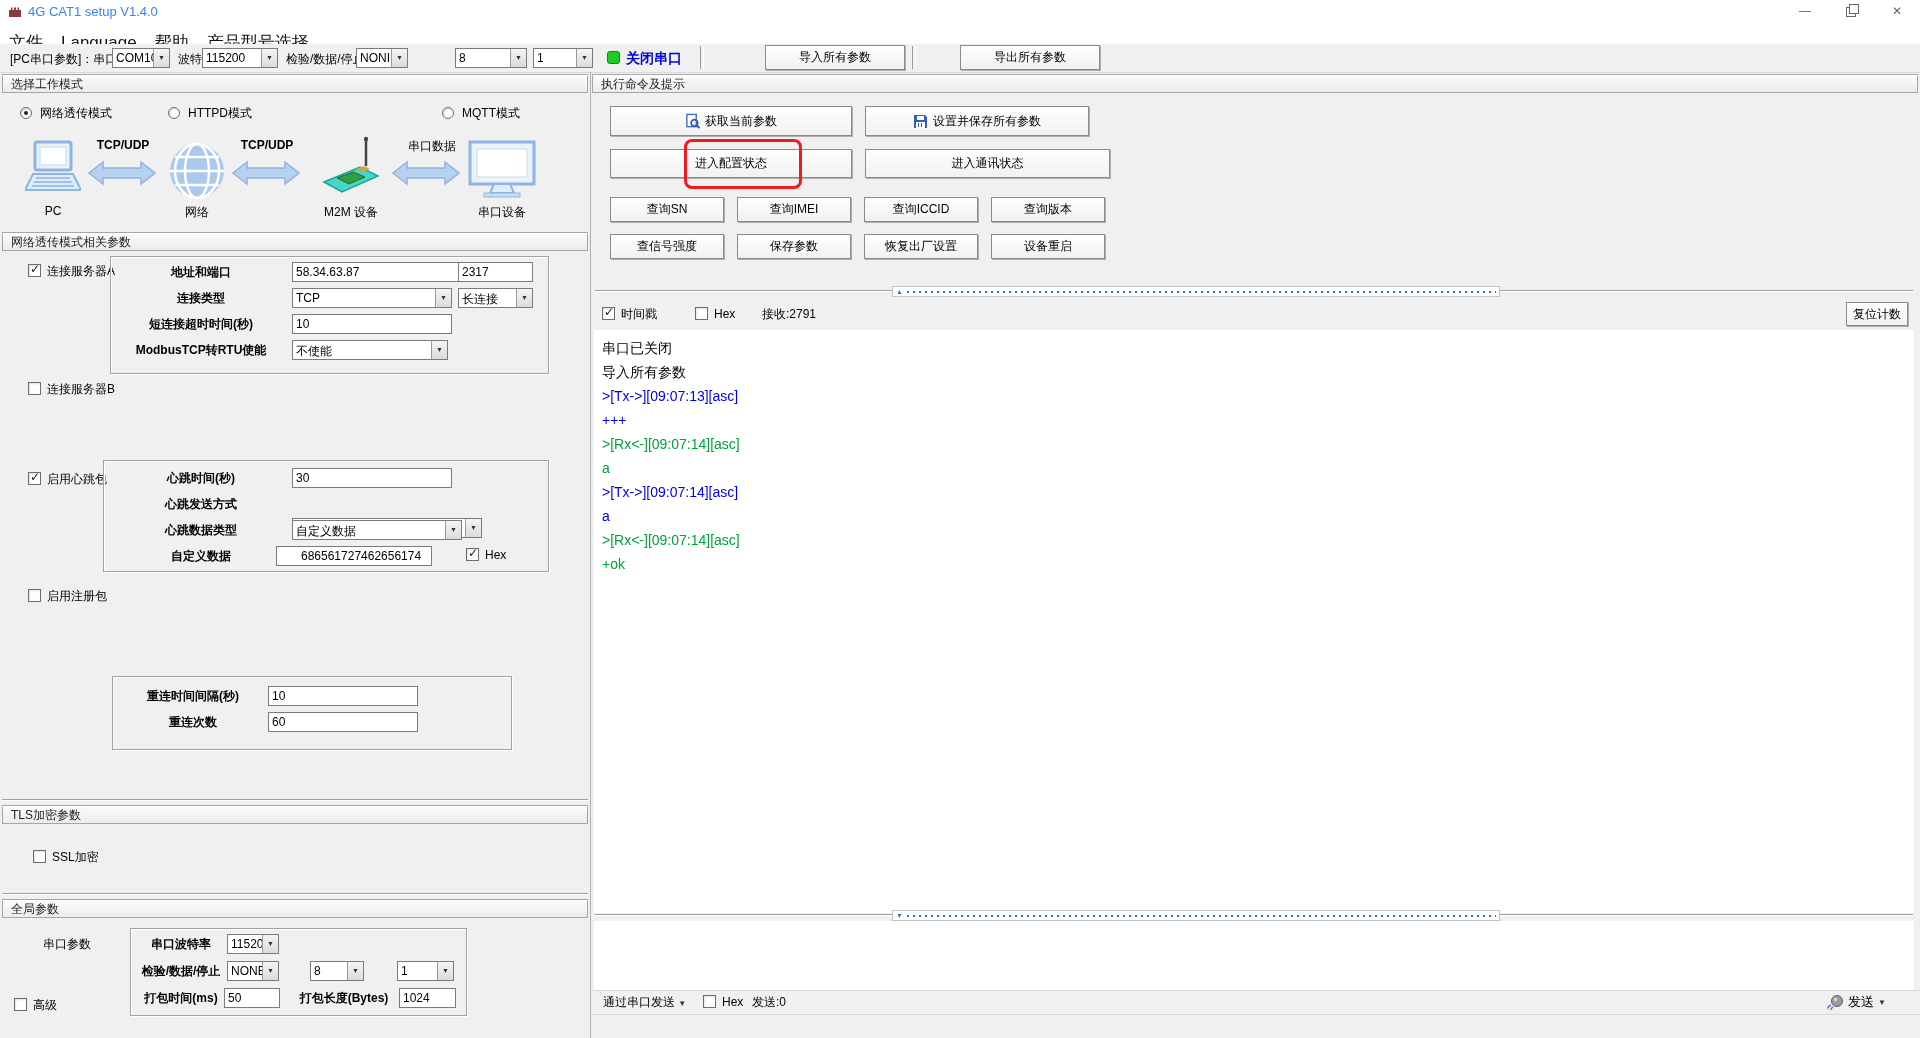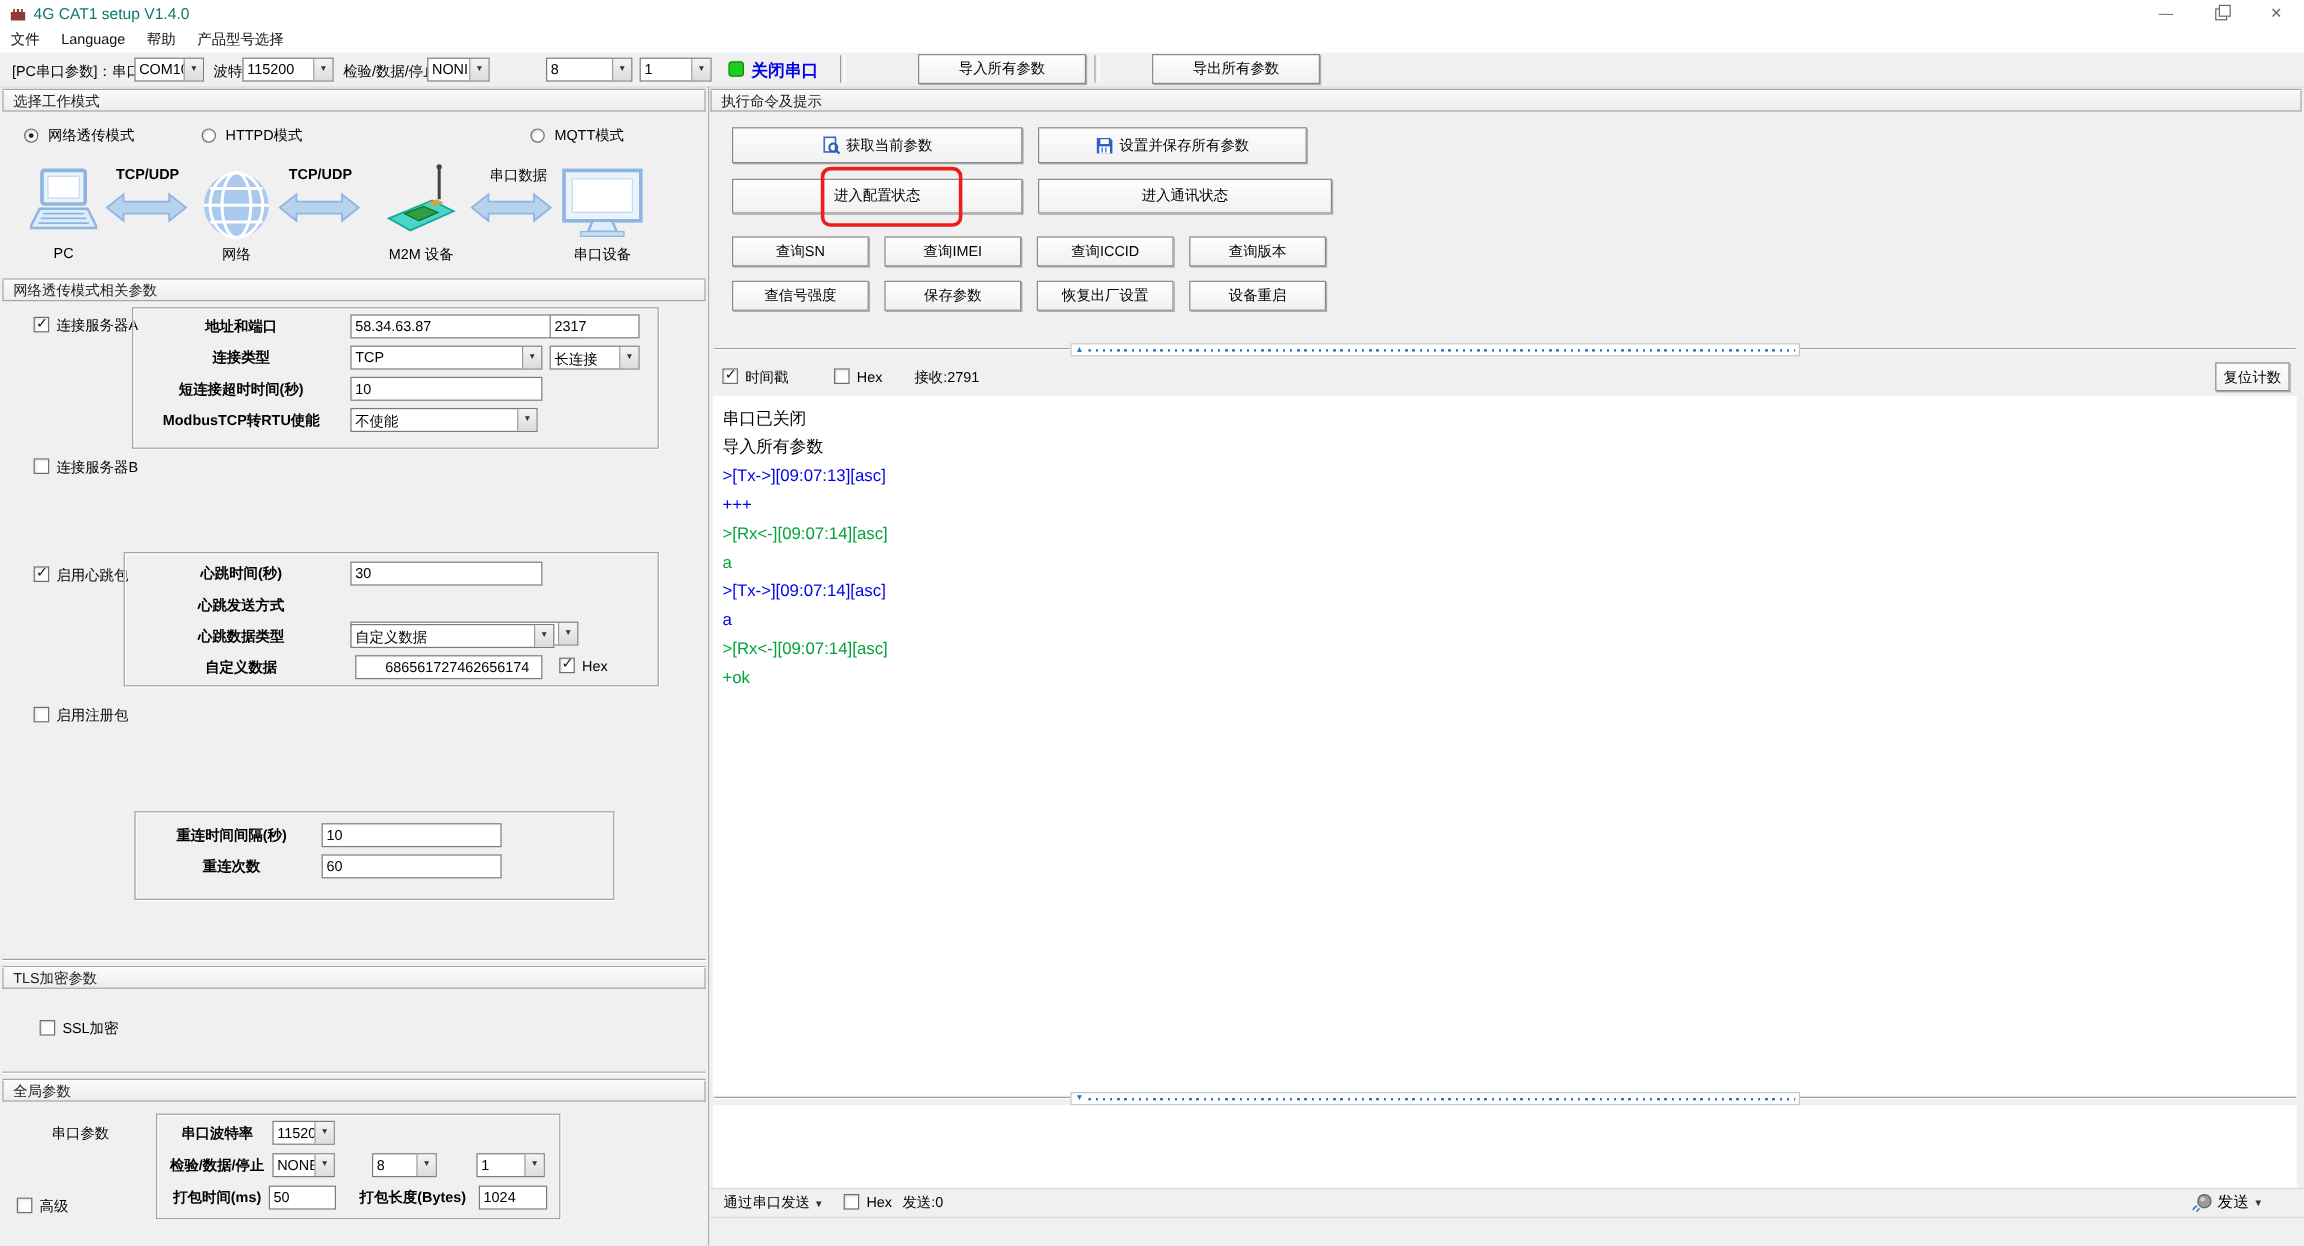--- a/index.html
+++ b/index.html
@@ -2,24 +2,24 @@
 <html><head>
 <meta charset="utf-8">
 <style>
   html,body{margin:0;padding:0;}
   body{width:1920px;height:1038px;overflow:hidden;background:#f0f0f0;
        font-family:"Liberation Sans","DejaVu Sans",sans-serif;font-size:12px;color:#000;}
   #screen{position:absolute;left:0;top:0;width:1920px;height:1038px;background:#f0f0f0;}
   .abs{position:absolute;}
   
   .titlebar{left:0;top:0;width:1920px;height:22px;background:#ffffff;}
-  .title-text{left:28px;top:4px;color:#0f766e;font-size:13px;white-space:nowrap;}
+  .title-text{left:28px;top:4px;color:#3b82f6;font-size:13px;white-space:nowrap;}
   .wbtn{top:0;width:46px;height:22px;text-align:center;line-height:22px;color:#666;font-size:12px;cursor:default;}
   .menubar{left:0;top:22px;width:1920px;height:22px;background:#ffffff;}
-  .menu-item{display:inline-block;margin:0 9px;line-height:22px;font-size:12px;color:#111;}
+  .menu-item{display:inline-block;margin:10px 9px;line-height:22px;font-size:17px;color:#111;}
   .toolbar{left:0;top:44px;width:1920px;height:28px;background:#f0f0f0;border-bottom:1px solid #d9d9d9;}
   .tlabel{top:50px;font-size:12px;line-height:18px;white-space:nowrap;}
   .vsep{width:2px;border-left:1px solid #9d9d9d;border-right:1px solid #ffffff;top:46px;height:23px;}
   
   .input{background:#fff;border:1px solid #7b7b7b;height:20px;font-size:12px;padding:0 3px;
          box-sizing:border-box;font-family:inherit;}
   .combo{background:#fff;border:1px solid #7b7b7b;height:20px;box-sizing:border-box;overflow:hidden;}
   .cval{position:absolute;left:3px;top:2px;right:16px;font-size:12px;white-space:nowrap;overflow:hidden;}
   .carrow{position:absolute;right:0;top:0;bottom:0;width:15px;background:linear-gradient(#f4f4f4,#dcdcdc);
           border-left:1px solid #9a9a9a;text-align:center;font-size:7px;line-height:18px;color:#333;}
@@ -206,21 +206,21 @@
   <div class="abs combo" style="left:292px;top:518px;width:190px">
     <span class="cval">向服务器发送心跳包</span>
       <span class="carrow">▼</span>
   </div>
   <div class="abs rlabel" style="left:115px;top:520px;width:172px">心跳数据类型</div>
   <div class="abs combo" style="left:292px;top:520px;width:170px">
     <span class="cval">自定义数据</span>
       <span class="carrow">▼</span>
   </div>
   <div class="abs rlabel" style="left:115px;top:546px;width:172px">自定义数据</div>
-  <input class="abs input" style="left: 296px; top: 546px; width: 156px; padding-left: 24px;" value="686561727462656174">
+  <input class="abs input" style="left: 276px; top: 546px; width: 156px; padding-left: 24px;" value="686561727462656174">
   <div class="abs checkbox checked" style="left:466px;top:548px"></div>
   <div class="abs lbl" style="left:485px;top:545px">Hex</div>
 
   <div class="abs checkbox" style="left:28px;top:589px"></div>
   <div class="abs lbl" style="left:47px;top:586px">启用注册包</div>
 
   <div class="abs groupbox" style="left:112px;top:676px;width:398px;height:72px"></div>
   <div class="abs rlabel" style="left:120px;top:686px;width:146px">重连时间间隔(秒)</div>
   <input class="abs input" style="left: 268px; top: 686px; width: 150px;" value="10">
   <div class="abs rlabel" style="left:120px;top:712px;width:146px">重连次数</div>

